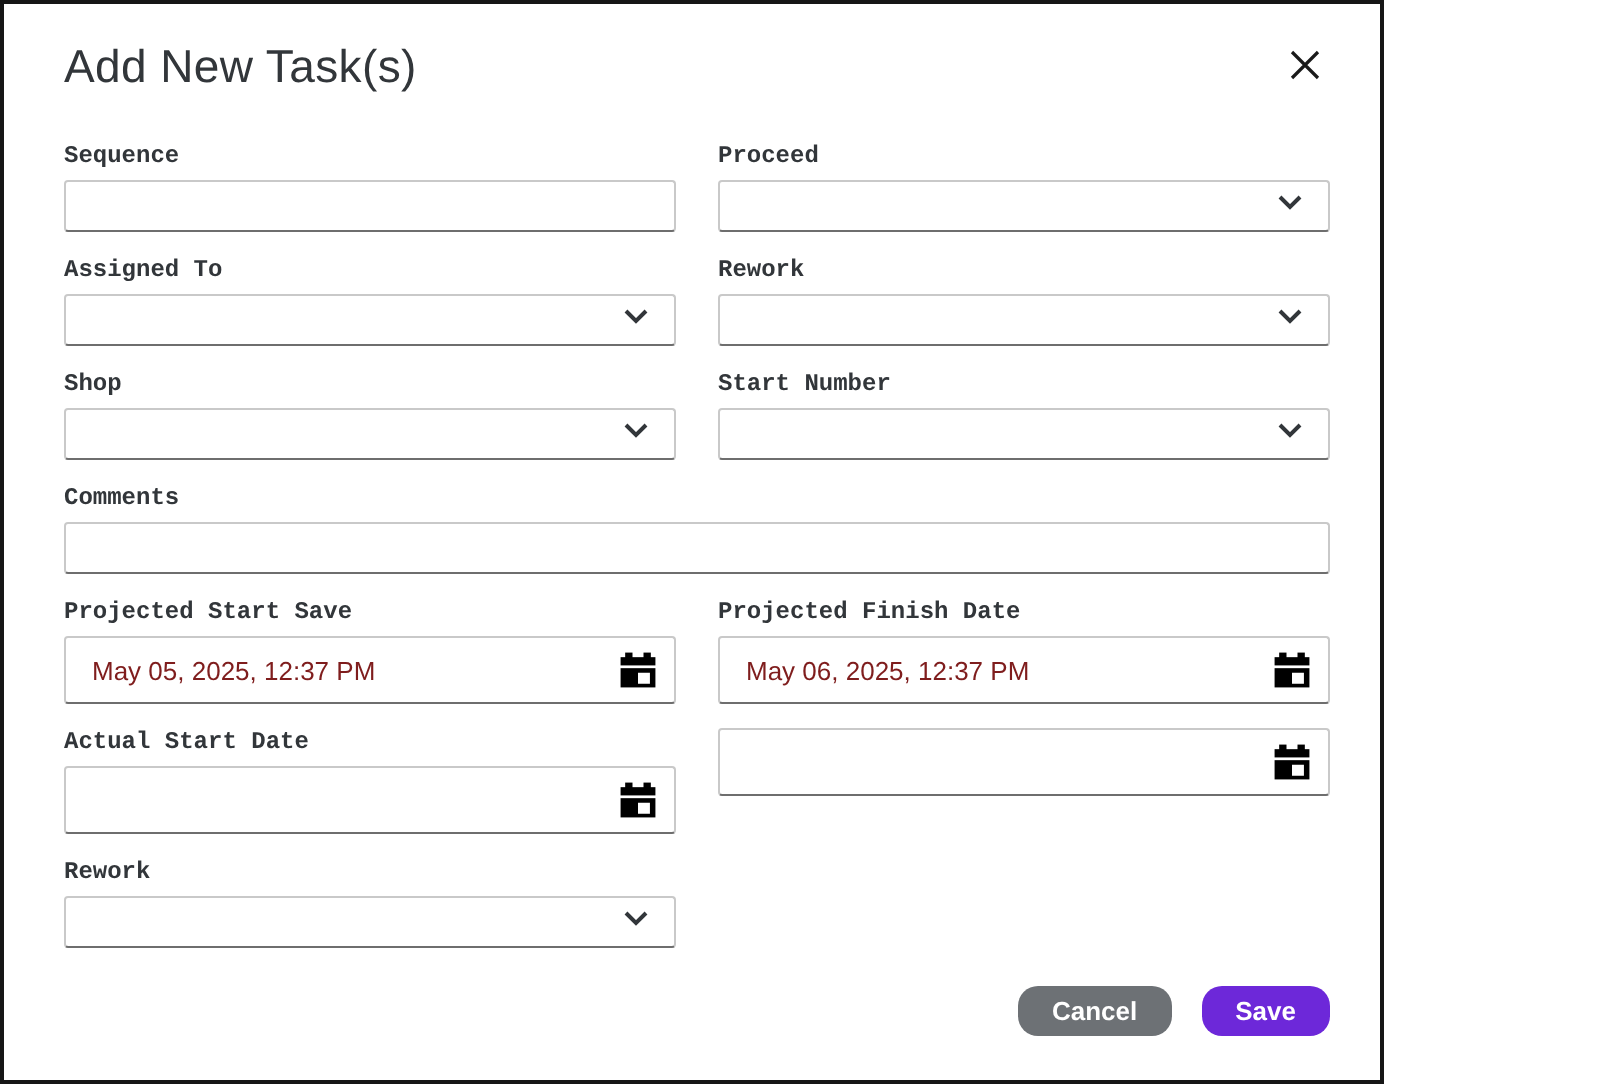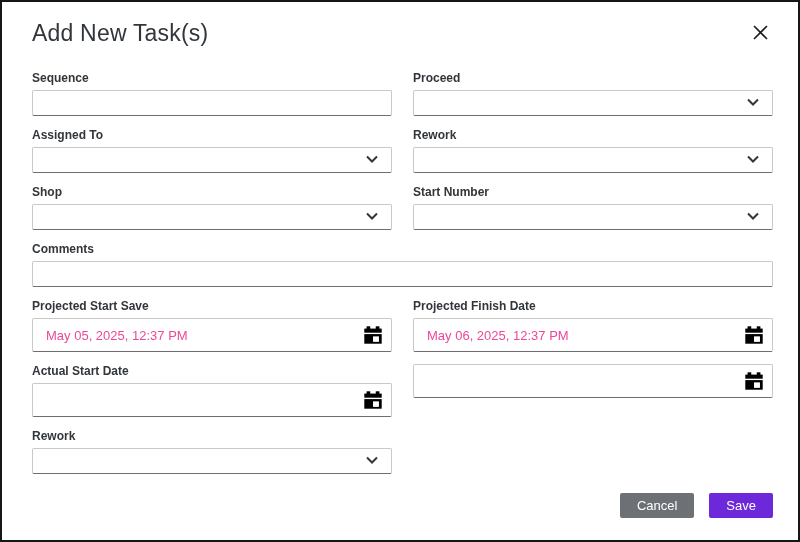--- a/index.html
+++ b/index.html
@@ -1,43 +1,43 @@
 <!DOCTYPE html>
 <html><head>
 <meta charset="utf-8">
 <style>
   html,body{margin:0;padding:0;background:#fff;}
   body{width:800px;height:542px;font-family:"Liberation Sans","DejaVu Sans",sans-serif;}
   .dialog{
-    box-sizing:border-box;width:800px;height:542px;
+    box-sizing:border-box;width:692px;height:542px;
     border:2px solid #161616;background:#fff;position:relative;
     padding:18px 25px 16px 30px;
   }
   .dialog-header{display:flex;align-items:flex-start;justify-content:space-between;margin-bottom:24px;}
   .dialog-title{font-size:23px;color:#32363a;font-weight:400;letter-spacing:.2px;}
   .close-btn{background:none;border:none;cursor:pointer;padding:2px;margin:2px 2px 0 0;line-height:0;}
   .form-grid{display:grid;grid-template-columns:1fr 1fr;column-gap:21px;}
   .field{margin-bottom:12px;}
   .field.full{grid-column:1 / -1;}
-  .field-label{display:block;font-size:12px;line-height:15px;font-weight:700;color:#32363a;margin-bottom:4px;}
+  .field-label{display:block;font-size:12px;line-height:15px;font-weight:700;color:#32363a;margin-bottom:4px;font-family:Liberation Mono, monospace;}
   .ctrl{
     box-sizing:border-box;width:100%;background:#fff;
     border:1px solid #c9c9c9;border-bottom:1px solid #6e6e6e;border-radius:2px;
     font-family:"Liberation Sans","DejaVu Sans",sans-serif;
   }
   .text-input{height:26px;padding:0 10px;font-size:13px;color:#333;outline:none;display:block;}
   .select-box{height:26px;display:flex;align-items:center;justify-content:flex-end;
     padding:0 12px;cursor:pointer;}
   .select-value{flex:1;font-size:13px;color:#333;}
   .date-box{height:34px;display:flex;align-items:center;padding:0 5px 0 13px;}
-  .date-value{flex:1;font-size:13px;color:#ec4899;border:none;outline:none;background:transparent;
+  .date-value{flex:1;font-size:13px;color:#7f1d1d;border:none;outline:none;background:transparent;
     font-family:"Liberation Sans","DejaVu Sans",sans-serif;padding:0;}
   .cal-btn{background:none;border:none;padding:2px;cursor:pointer;line-height:0;}
   .dialog-footer{display:flex;justify-content:flex-end;gap:15px;margin-top:7px;}
-  .btn{border:none;border-radius:2px;height:25px;padding:0 17px;font-size:13px;font-weight:400;
+  .btn{border:none;border-radius:10px;height:25px;padding:0 17px;font-size:13px;font-weight:700;
     color:#fff;cursor:pointer;font-family:"Liberation Sans","DejaVu Sans",sans-serif;}
   .btn-cancel{background:#6d7175;}
   .btn-save{background:#6d28d9;}
 </style>
 </head>
 <body>
 
 <div class="dialog">
 
   <div class="dialog-header">

